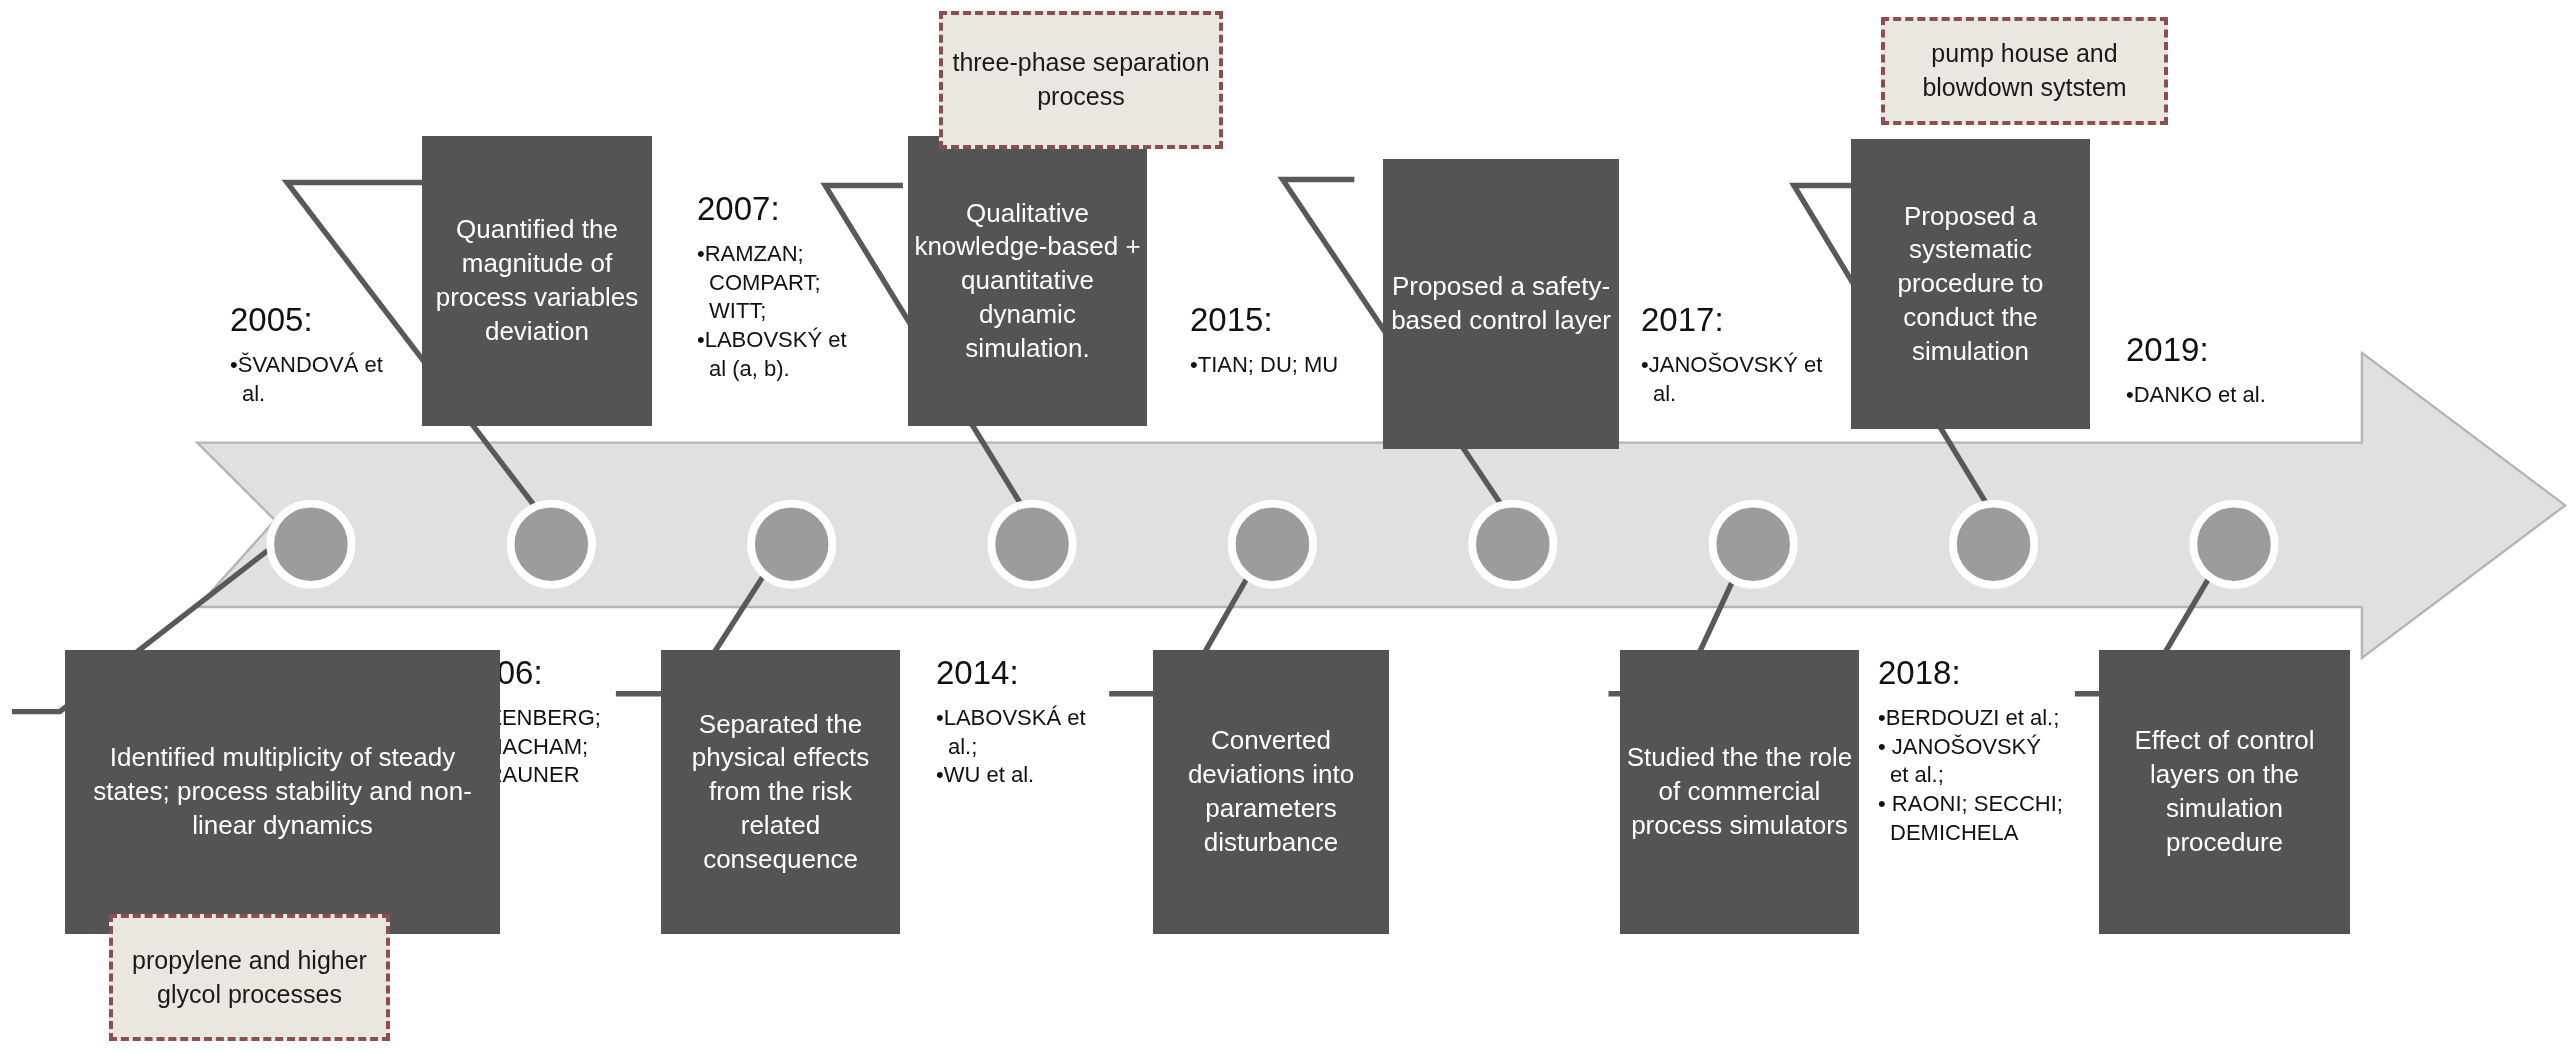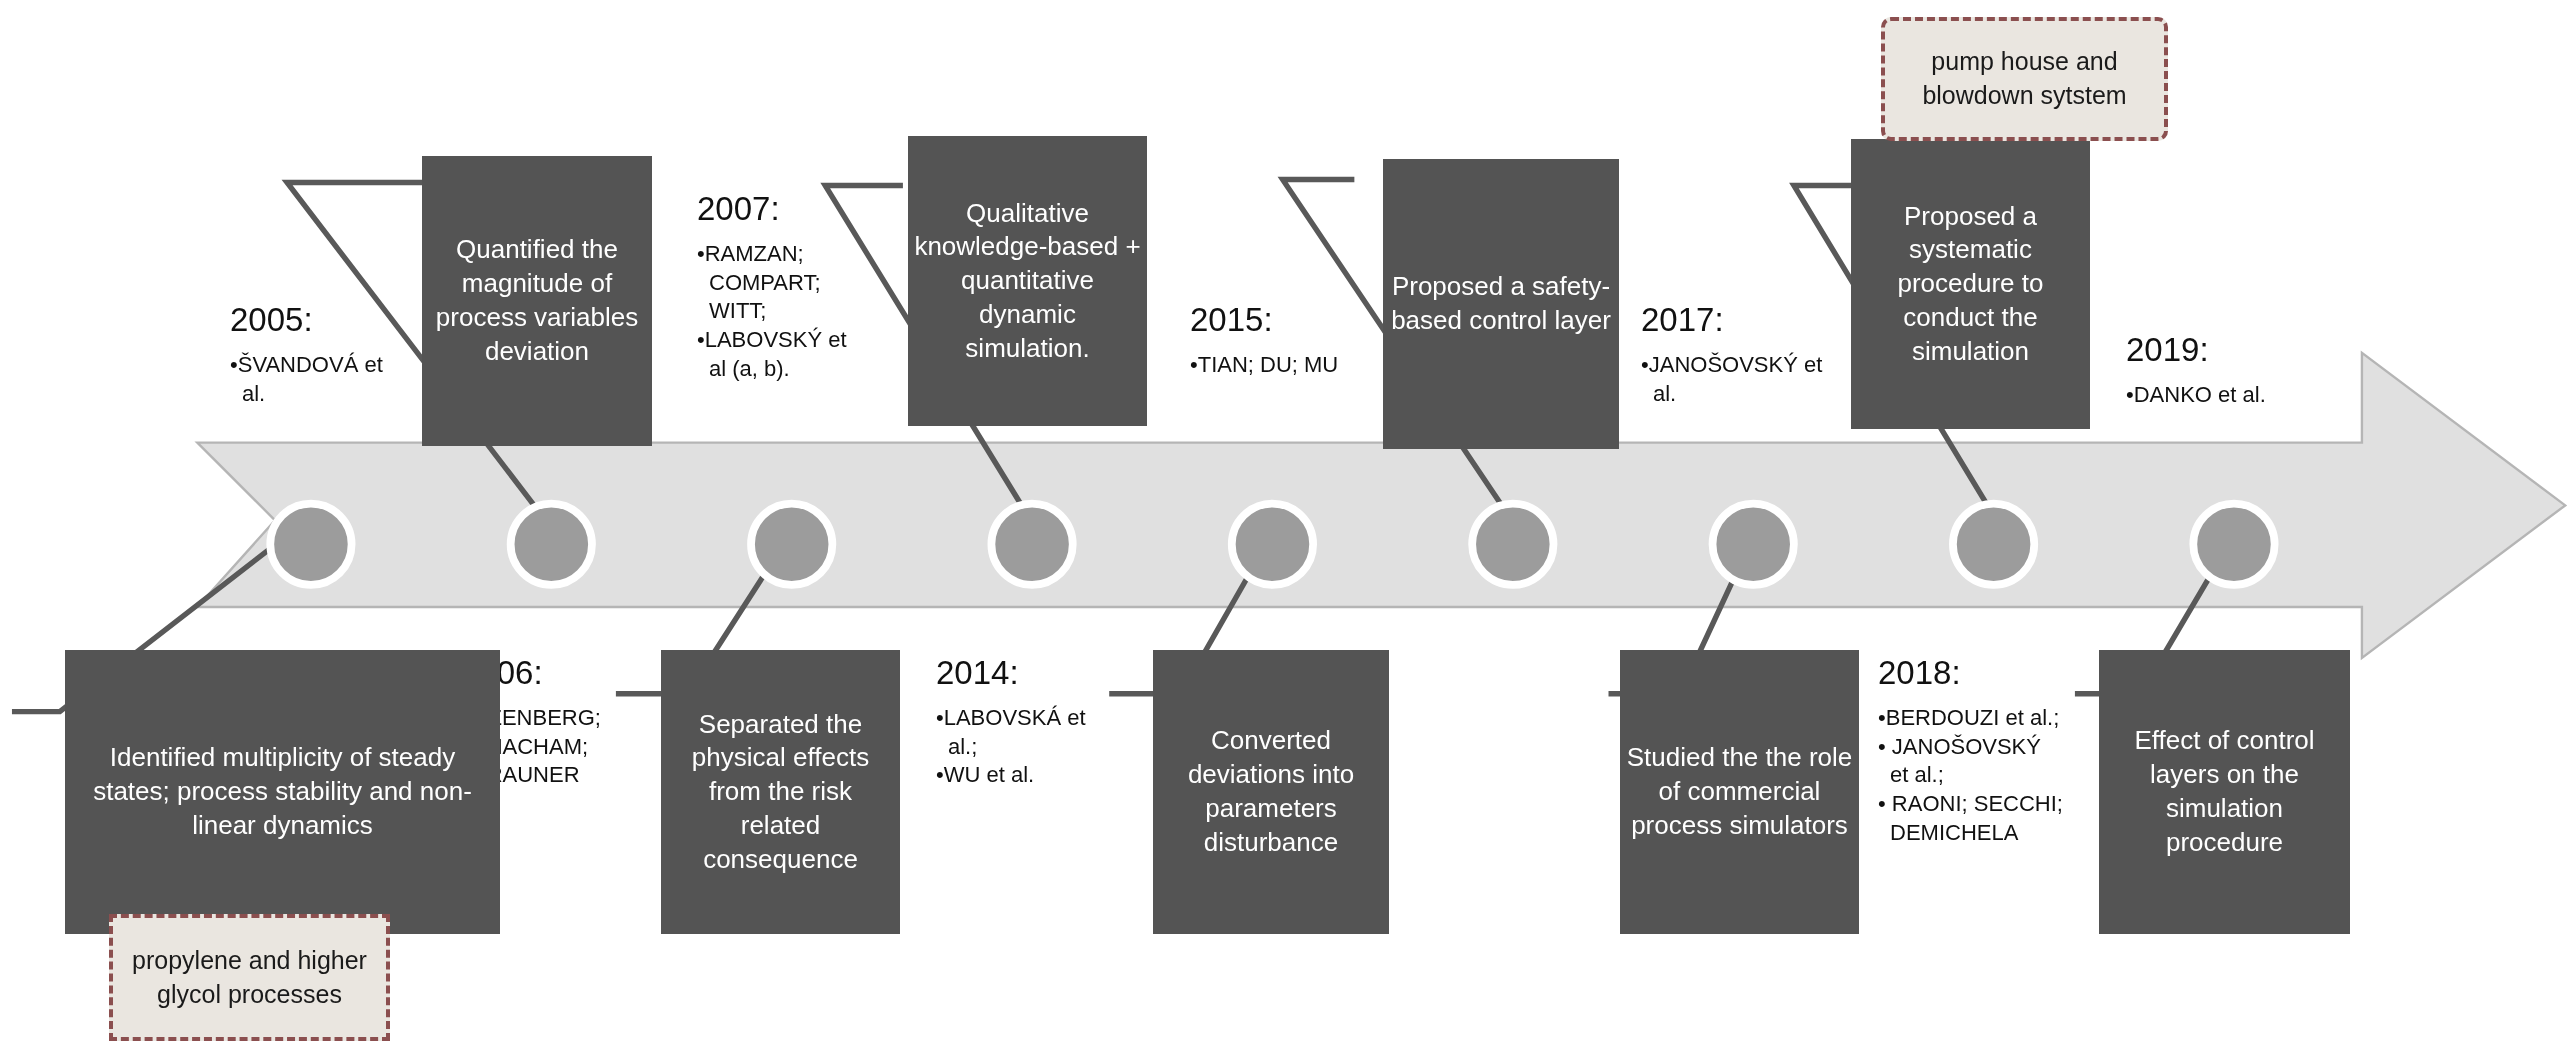--- a/index.html
+++ b/index.html
@@ -116,30 +116,31 @@
     </div>
   </div>
 
   <div class="yeargrp" style="left:2126px;top:332px;width:197px;">
     <div class="yr">2019:</div>
     <div class="bullets">
       <span class="bl">•DANKO et al.</span>
     </div>
   </div>
 
-  <div class="dark-box" style="left:422px;top:136px;width:230px;height:290px;margin-top:20px;">Quantified the magnitude of process variables deviation</div>
+  <div class="dark-box" style="left:422px;top:136px;width:230px;height:290px;">Quantified the magnitude of process variables deviation</div>
 
   <div class="dark-box" style="left:908px;top:136px;width:239px;height:290px;">Qualitative knowledge-based + quantitative dynamic simulation.</div>
 
   <div class="dark-box" style="left:1383px;top:135px;width:236px;height:290px;margin-top:24px;">Proposed a safety-based control layer</div>
 
   <div class="dark-box" style="left:1851px;top:139px;width:239px;height:290px;">Proposed a systematic procedure to conduct the simulation</div>
 
+  <div class="callout" style="left:939px;top:10.8px;width:284px;height:138px;">three-phase separation process</div>
 
-  <div class="callout" style="left:1881px;top:16.7px;width:287px;height:124px;border-radius:10px;">pump house and blowdown sytstem</div>
+  <div class="callout" style="left:1881px;top:16.7px;width:287px;height:108px;">pump house and blowdown sytstem</div>
 
   <div class="yeargrp" style="left:460px;top:655px;width:173px;">
     <div class="yr">2006:</div>
     <div class="bullets">
       <span class="bl">•EIZENBERG; SHACHAM; BRAUNER</span>
     </div>
   </div>
 
   <div class="yeargrp" style="left:936px;top:655px;width:173px;">
     <div class="yr">2014:</div>

